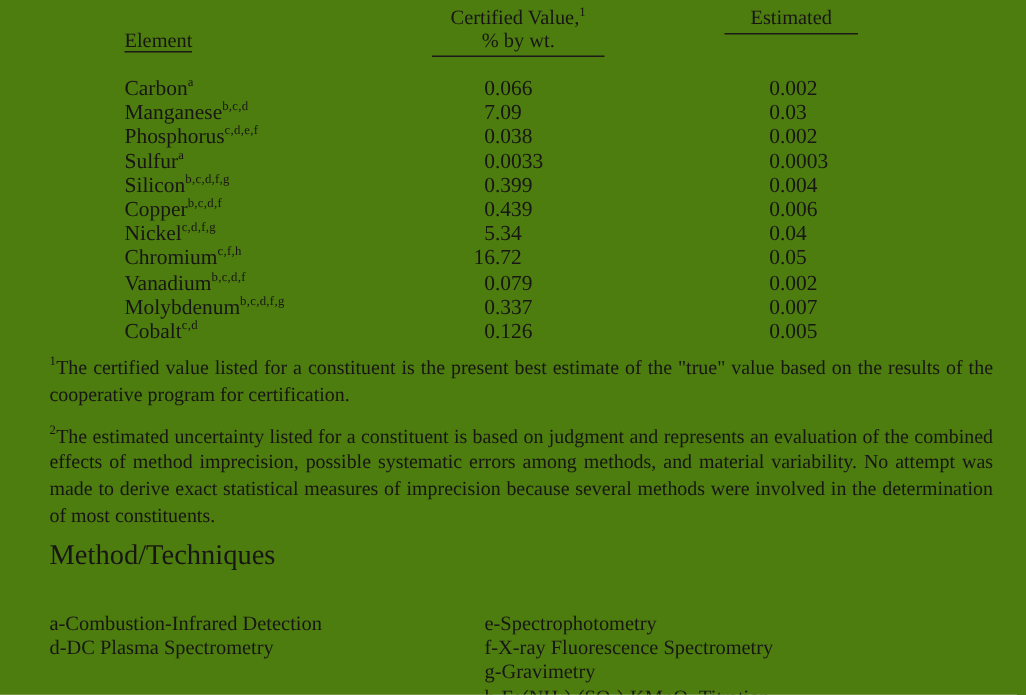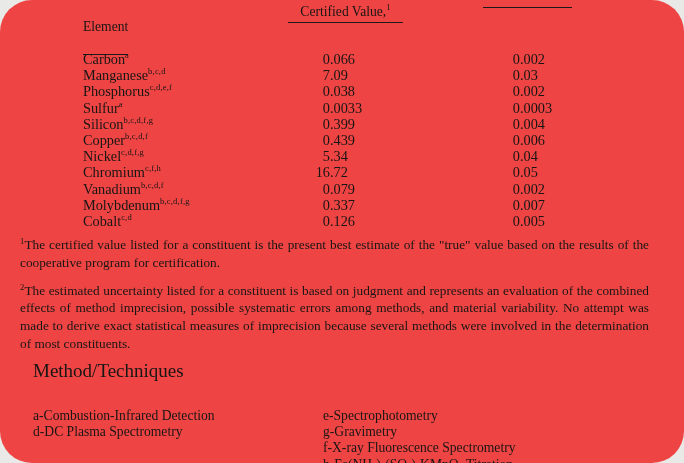--- a/index.html
+++ b/index.html
@@ -3,58 +3,57 @@
 <meta charset="utf-8">
 <style>
   html,body { margin:0; padding:0; }
   body {
     font-family: "Liberation Serif", "DejaVu Serif", serif;
     background:#e9e9e7;
   }
   .page {
     position:relative;
     width:684px; height:463px;
-    background:#ef4444;
+    background:#4d7c0f;
     color:#171614;
     overflow:hidden;
-    border-radius:32px;
     -webkit-font-smoothing:antialiased;
   }
   
   .col-head {
     position:absolute;
     text-align:center;
     font-size:13.6px;
     line-height:15px;
     padding-bottom:3px;
     border-bottom:1.6px solid #1b1a18;
   }
   .head-certified { left:288px; top:4px; width:115px; }
   .head-uncertainty { left:483px; top:4px; width:89px; }
   .head-element {
     position:absolute; left:83px; top:19px;
     font-size:13.6px; line-height:15px;
-    padding-bottom:20px;
+    padding-bottom:0;
     border-bottom:1.6px solid #1b1a18;
     text-align:right;
   }
   sup { font-size:8.5px; line-height:0; vertical-align:super; letter-spacing:.2px; }
   sub { font-size:8.5px; line-height:0; vertical-align:sub; }
   
   .rows { position:absolute; left:0; top:51px; width:544px; }
   .row { position:relative; height:16.2px; line-height:16.2px; font-size:14.3px; }
   .cell { position:absolute; top:0; white-space:nowrap; }
   .cell.el  { left:83px; }
   .cell.val { left:308px; }
   .cell.unc { left:498px; }
   .dec { display:flex; }
   .dec .ip { display:inline-block; width:22px; text-align:right; }
   .dec .fp { text-align:center; }
   
-  .footnotes { position:absolute; left:20px; top:236px; width:629px; }
+  .footnotes { position:absolute; left:33px; top:236px; width:629px; }
   .footnote {
     font-size:13.3px; line-height:17.8px;
     text-align:justify;
     margin:0 0 10px 0;
   }
   
   .methods-heading {
     position:absolute; left:33px; top:363px;
     font-size:19px; line-height:16px;
   }
@@ -63,22 +62,24 @@
   .methods-right { left:323px; }
   .method-item { white-space:nowrap; }
 </style>
 </head>
 <body>
 
 <div class="page">
 
   <div class="col-head head-certified">
     <div>Certified Value,<sup>1</sup></div>
+    <div>% by wt.</div>
   </div>
   <div class="col-head head-uncertainty">
+    <div>Estimated</div>
   </div>
   <div class="head-element">Element</div>
 
   <div class="rows">
     <div class="row">
       <span class="cell el">Carbon<sup>a</sup></span>
       <span class="cell val dec">
           <span class="ip">0</span>
           <span class="fp">.066</span>
         </span>
@@ -204,18 +205,18 @@
     <p class="footnote"><sup>2</sup>The estimated uncertainty listed for a constituent is based on judgment and represents an evaluation of the combined effects of method imprecision, possible systematic errors among methods, and material variability. No attempt was made to derive exact statistical measures of imprecision because several methods were involved in the determination of most constituents.</p>
   </div>
 
   <div class="methods-heading">Method/Techniques</div>
   <div class="methods-col methods-left">
     <div class="method-item">a-Combustion-Infrared Detection</div>
     <div class="method-item">d-DC Plasma Spectrometry</div>
   </div>
   <div class="methods-col methods-right">
     <div class="method-item">e-Spectrophotometry</div>
+    <div class="method-item">f-X-ray Fluorescence Spectrometry</div>
     <div class="method-item">g-Gravimetry</div>
-    <div class="method-item">f-X-ray Fluorescence Spectrometry</div>
     <div class="method-item">h-Fe(NH<sub>4</sub>)<sub>2</sub>(SO<sub>4</sub>)<sub>2</sub>KMnO<sub>4</sub> Titration</div>
   </div>
 
 </div>
 
 </body></html>

